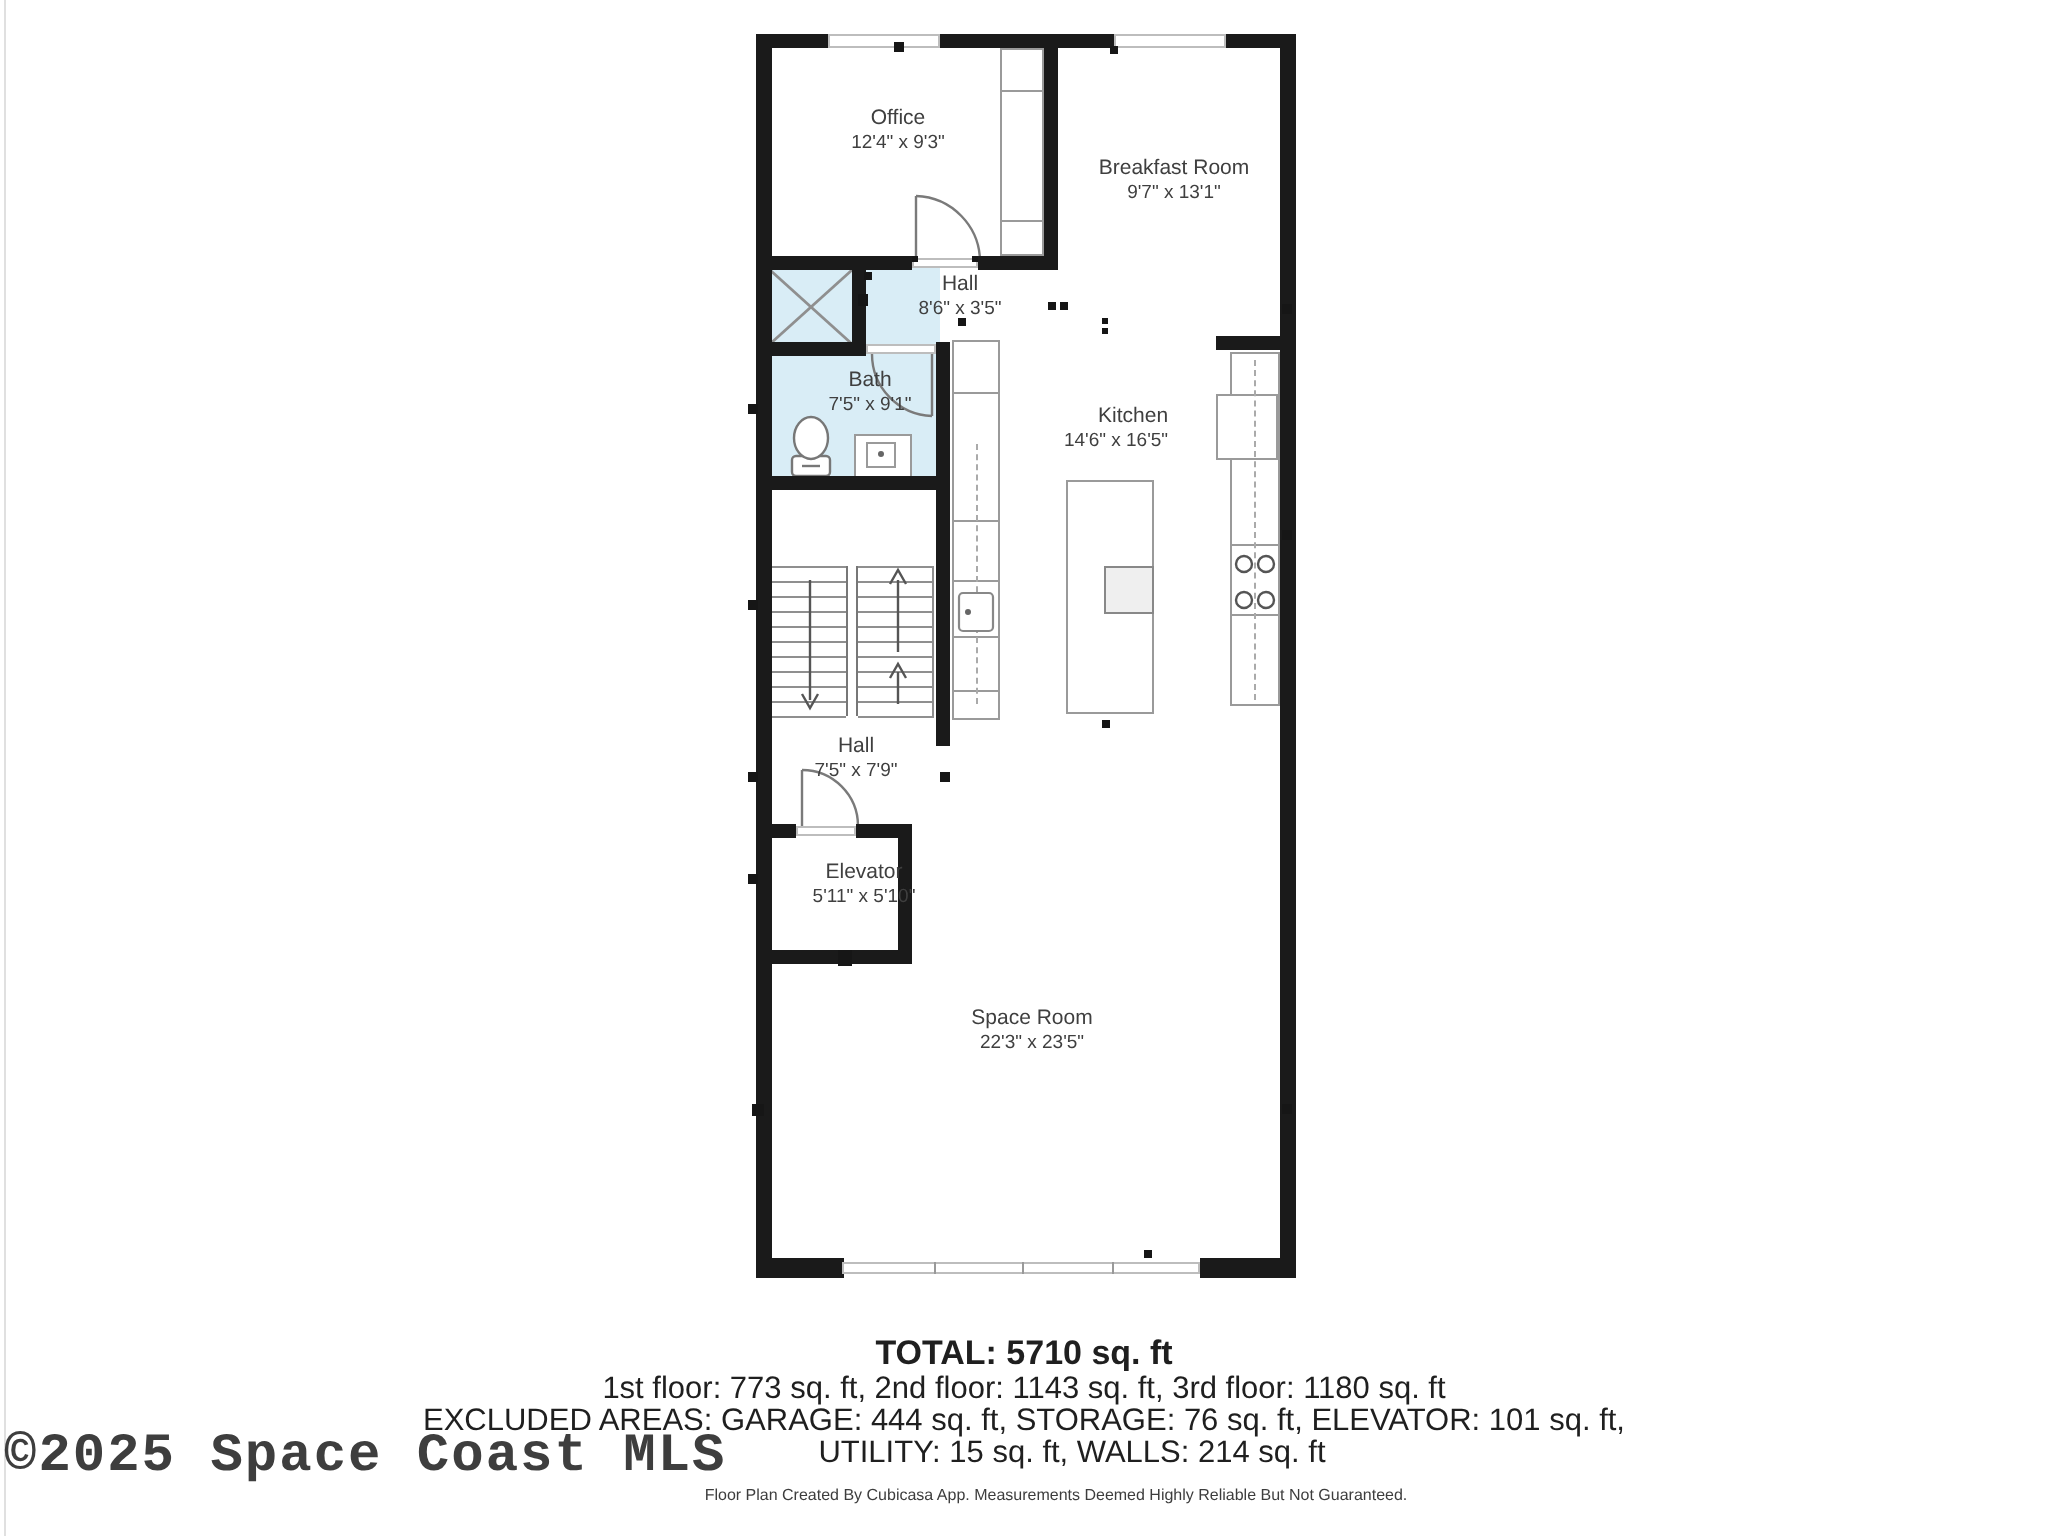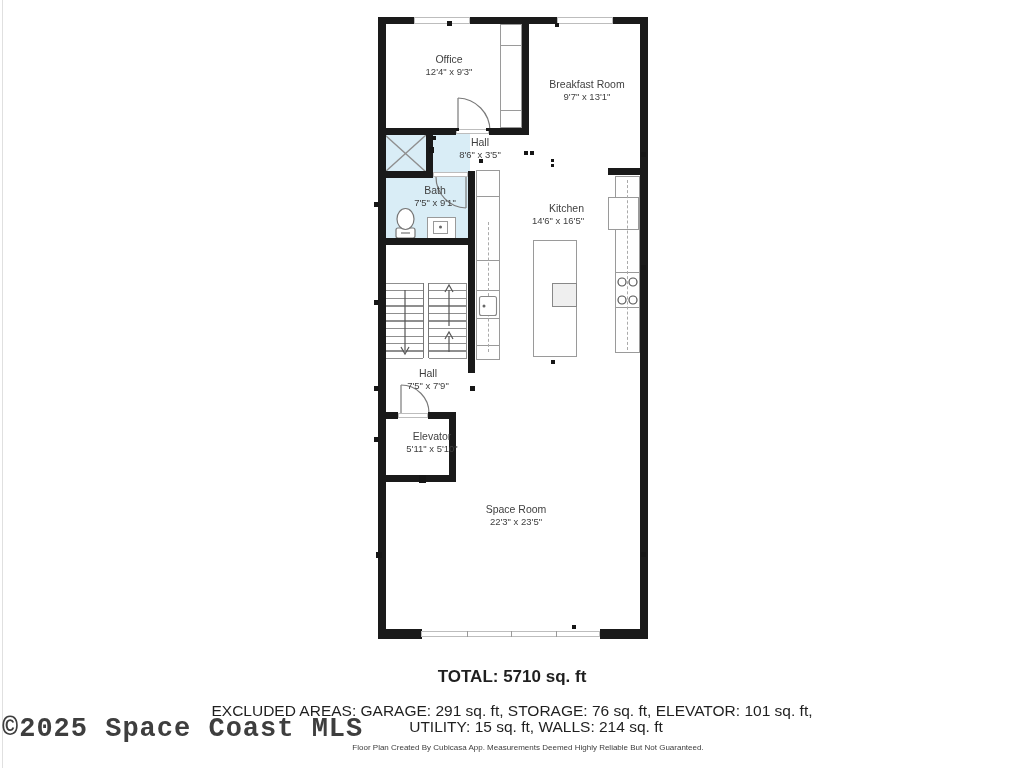--- a/index.html
+++ b/index.html
@@ -201,19 +201,20 @@
   <div class="lbl" style="left:432px;top:430px;">
     <span class="nm">Elevator</span>
     <span class="dm">5'11" x 5'10"</span>
   </div>
   <div class="lbl" style="left:516px;top:503px;">
     <span class="nm">Space Room</span>
     <span class="dm">22'3" x 23'5"</span>
   </div>
 
   <div class="summary sum-total" style="top:668px;">TOTAL: 5710 sq. ft</div>
-  <div class="summary sum-line" style="top:703px;">EXCLUDED AREAS: GARAGE: 291 sq. ft, STORAGE: 76 sq. ft, ELEVATOR: 101 sq. ft,</div>
+  <div class="summary sum-line" style="top:687px;">1st floor: 773 sq. ft, 2nd floor: 1143 sq. ft, 3rd floor: 1180 sq. ft</div>
+  <div class="summary sum-line" style="top:703px;">EXCLUDED AREAS: GARAGE: 444 sq. ft, STORAGE: 76 sq. ft, ELEVATOR: 101 sq. ft,</div>
   <div class="summary sum-line" style="top:719px;margin-left:24px;">UTILITY: 15 sq. ft, WALLS: 214 sq. ft</div>
   <div class="disclaimer" style="top:743px;">Floor Plan Created By Cubicasa App. Measurements Deemed Highly Reliable But Not Guaranteed.</div>
 
   <div class="watermark">©2025 Space Coast MLS</div>
 
 </div>
 
 </body></html>

